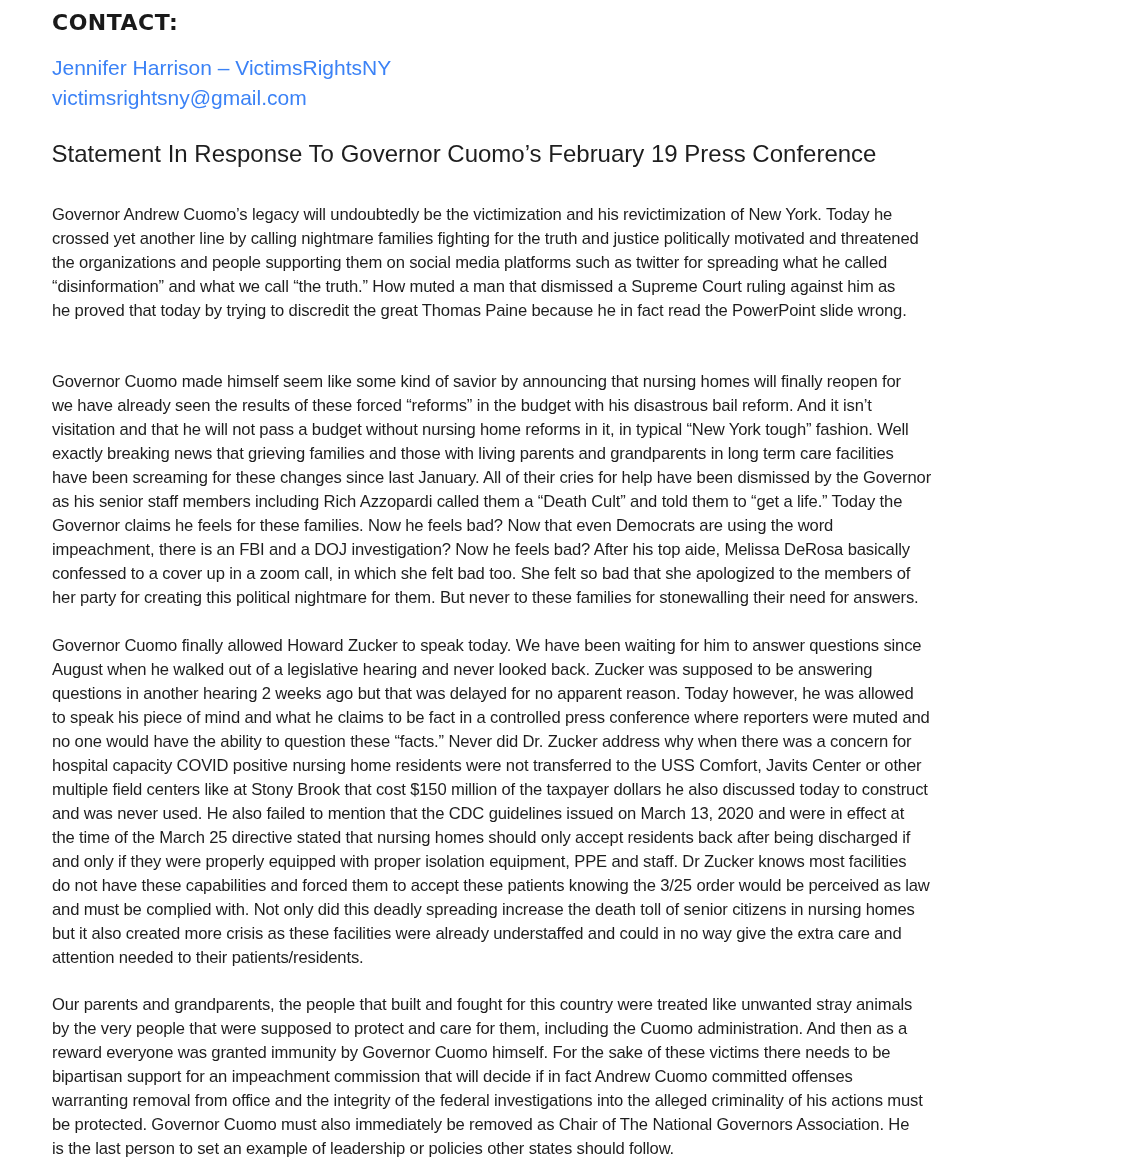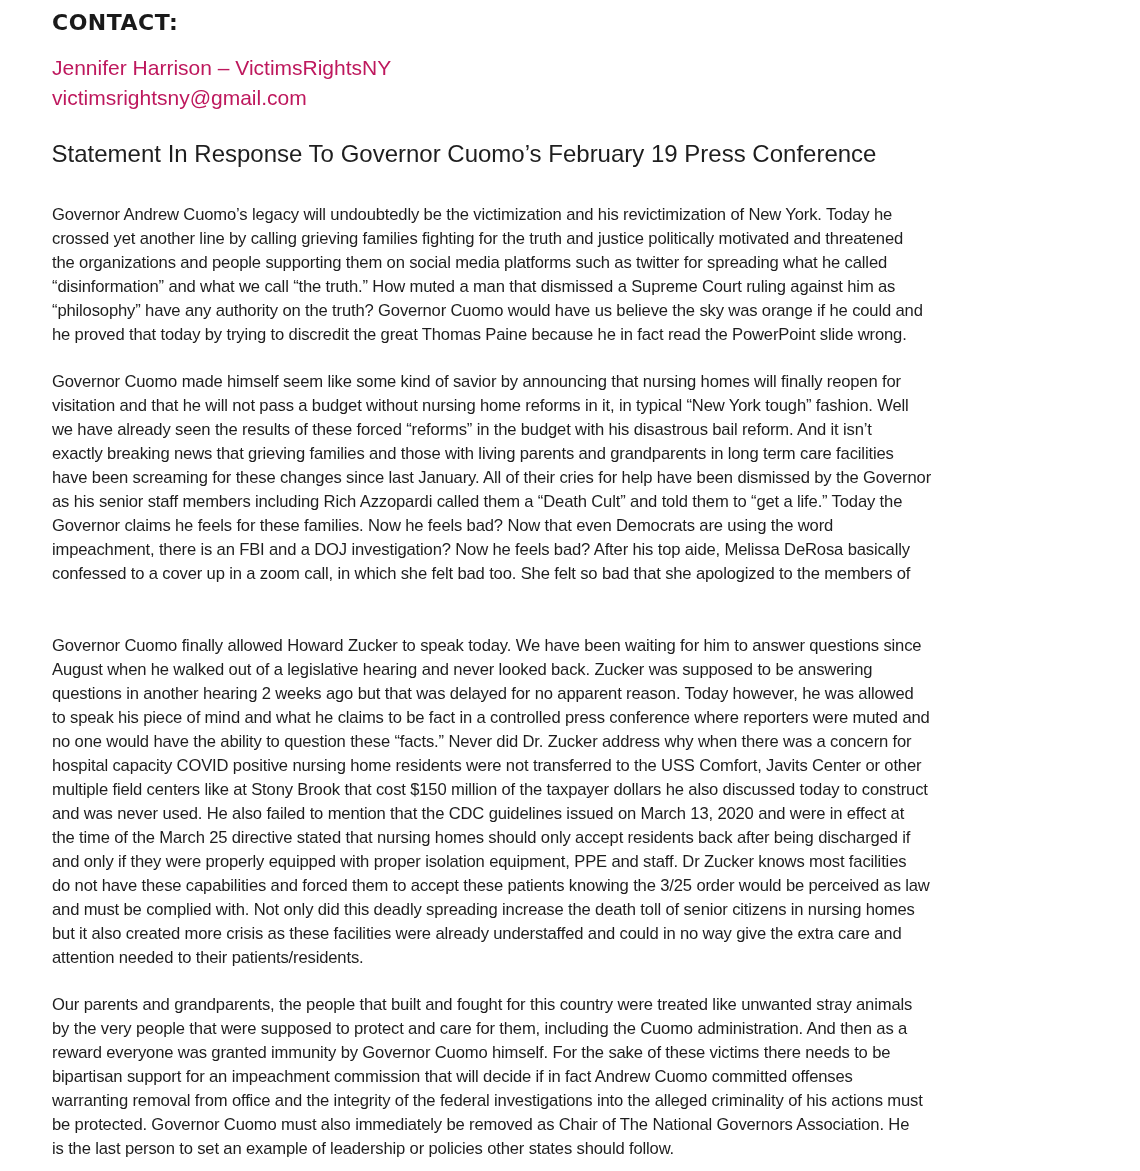--- a/index.html
+++ b/index.html
@@ -10,21 +10,21 @@
     position: relative;
   }
   .contact-heading {
     position: absolute; left: 52px; top: 10px;
     font-family: "DejaVu Sans", sans-serif;
     font-weight: bold; font-size: 22px; letter-spacing: 0.5px;
     color: #1a1a1a;
   }
   .contact-line {
     position: absolute; left: 52px;
-    font-size: 21px; color: #be185d;
+    font-size: 21px; color: #3b82f6;
   }
   .contact-name { top: 56px; }
   .contact-email { top: 86px; }
   .doc-title {
     position: absolute; left: 0; width: 928px; top: 140px;
     text-align: center; font-size: 24px; color: #1e1e1e;
   }
   .body-text {
     position: absolute; left: 52px; width: 1045px;
     font-size: 16.6px; line-height: 24px; color: #1e1e1e;
@@ -40,36 +40,36 @@
 <body>
 
 <div class="contact-heading">CONTACT:</div>
 <div class="contact-line contact-name">Jennifer Harrison – VictimsRightsNY</div>
 <div class="contact-line contact-email">victimsrightsny@gmail.com</div>
 
 <div class="doc-title">Statement In Response To Governor Cuomo’s February 19 Press Conference</div>
 
 <div class="body-text p1">
     <span class="line">Governor Andrew Cuomo’s legacy will undoubtedly be the victimization and his revictimization of New York.  Today he</span>
-    <span class="line">crossed yet another line by calling grieving families fighting for the truth and justice politically motivated and threatened</span>
+    <span class="line">crossed yet another line by calling nightmare families fighting for the truth and justice politically motivated and threatened</span>
     <span class="line">the organizations and people supporting them on social media platforms such as twitter for spreading what he called</span>
     <span class="line">“disinformation” and what we call “the truth.”  How muted a man that dismissed a Supreme Court ruling against him as</span>
-    <span class="line">“philosophy” have any authority on the truth?  Governor Cuomo would have us believe the sky was orange if he could and</span>
     <span class="line">he proved that today by trying to discredit the great Thomas Paine because he in fact read the PowerPoint slide wrong.</span>
   </div>
 <div class="body-text p2">
     <span class="line">Governor Cuomo made himself seem like some kind of savior by announcing that nursing homes will finally reopen for</span>
+    <span class="line">we have already seen the results of these forced “reforms” in the budget with his disastrous bail reform.  And it isn’t</span>
     <span class="line">visitation and that he will not pass a budget without nursing home reforms in it, in typical “New York tough” fashion.  Well</span>
-    <span class="line">we have already seen the results of these forced “reforms” in the budget with his disastrous bail reform.  And it isn’t</span>
     <span class="line">exactly breaking news that grieving families and those with living parents and grandparents in long term care facilities</span>
     <span class="line">have been screaming for these changes since last January.  All of their cries for help have been dismissed by the Governor</span>
     <span class="line">as his senior staff members including Rich Azzopardi called them a “Death Cult” and told them to “get a life.”  Today the</span>
     <span class="line">Governor claims he feels for these families.  Now he feels bad?  Now that even Democrats are using the word</span>
     <span class="line">impeachment, there is an FBI and a DOJ investigation? Now he feels bad? After his top aide, Melissa DeRosa basically</span>
     <span class="line">confessed to a cover up in a zoom call, in which she felt bad too. She felt so bad that she apologized to the members of</span>
+    <span class="line">her party for creating this political nightmare for them.  But never to these families for stonewalling their need for answers.</span>
   </div>
 <div class="body-text p3">
     <span class="line">Governor Cuomo finally allowed Howard Zucker to speak today.  We have been waiting for him to answer questions since</span>
     <span class="line">August when he walked out of a legislative hearing and never looked back.  Zucker was supposed to be answering</span>
     <span class="line">questions in another hearing 2 weeks ago but that was delayed for no apparent reason.  Today however, he was allowed</span>
     <span class="line">to speak his piece of mind and what he claims to be fact in a controlled press conference where reporters were muted and</span>
     <span class="line">no one would have the ability to question these “facts.”  Never did Dr. Zucker address why when there was a concern for</span>
     <span class="line">hospital capacity COVID positive nursing home residents were not transferred to the USS Comfort, Javits Center or other</span>
     <span class="line">multiple field centers like at Stony Brook that cost $150 million of the taxpayer dollars he also discussed today to construct</span>
     <span class="line">and was never used.  He also failed to mention that the CDC guidelines issued on March 13, 2020 and were in effect at</span>

